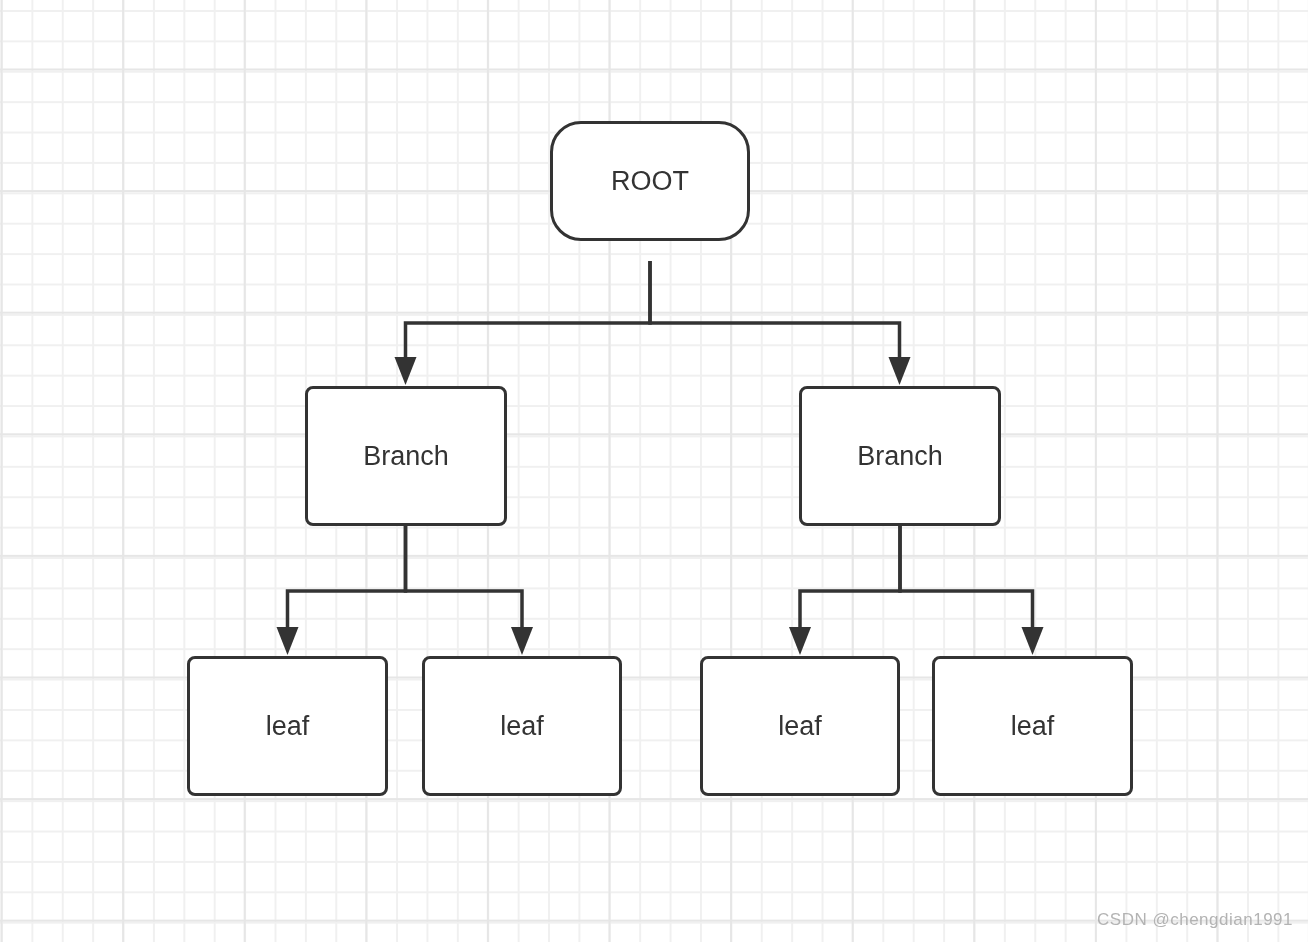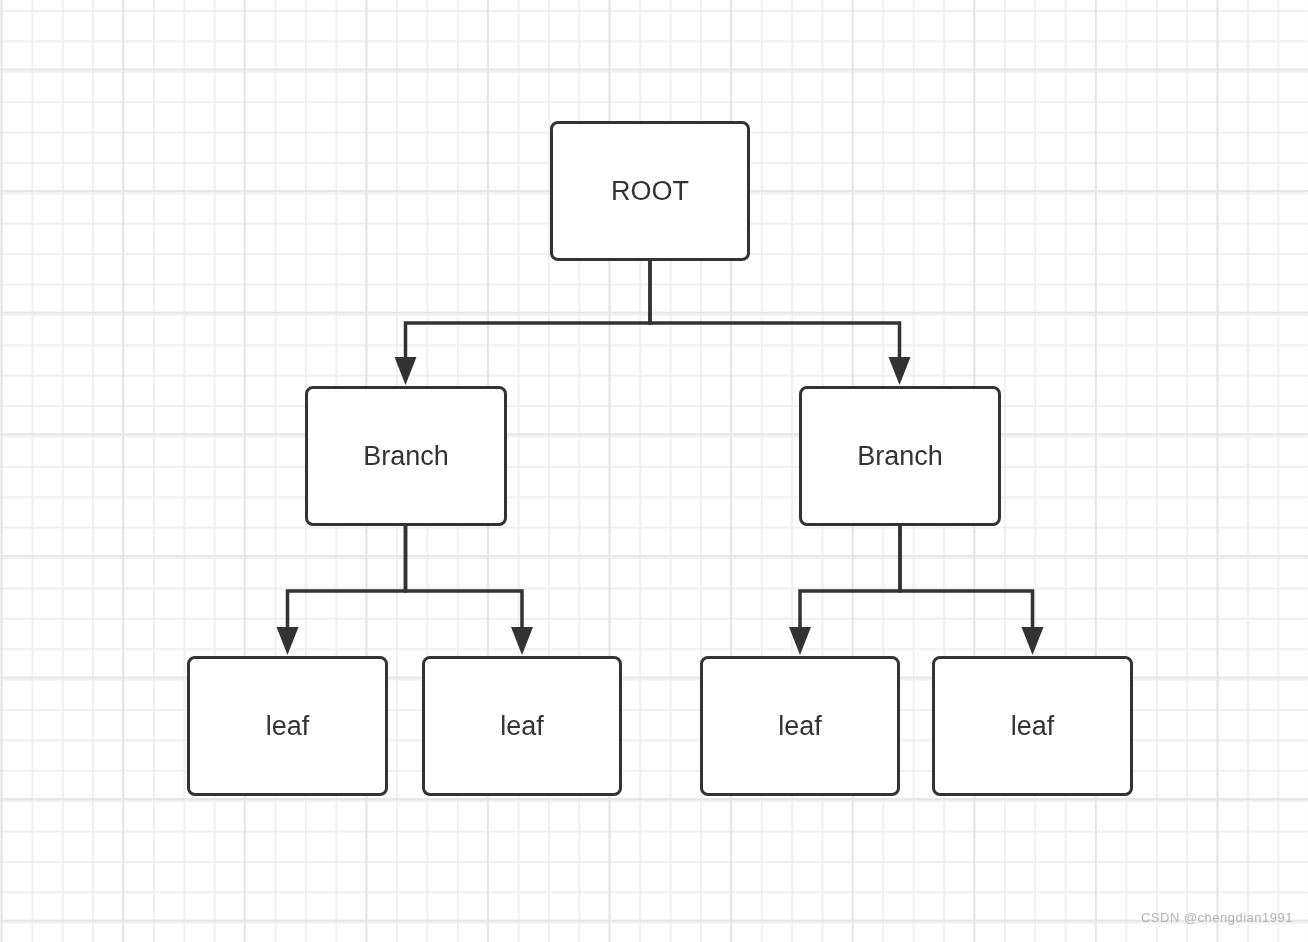--- a/index.html
+++ b/index.html
@@ -62,33 +62,33 @@
     align-items: center;
     justify-content: center;
   }
   .node-label {
     color: var(--node-text, #333333);
     font-size: 27px;
     line-height: 1;
     white-space: nowrap;
   }
 
-  .node-root         { left: 550px; top: 121px; width: 200px; height: 140px; }
+  .node-root         { left: 550px; top: 121px; width: 200px; height: 120px; border-radius: 31px; }
   .node-branch-left  { left: 305px; top: 386px; width: 202px; height: 140px; }
   .node-branch-right { left: 799px; top: 386px; width: 202px; height: 140px; }
   .node-leaf-1       { left: 187px; top: 656px; width: 201px; height: 140px; }
   .node-leaf-2       { left: 422px; top: 656px; width: 200px; height: 140px; }
   .node-leaf-3       { left: 700px; top: 656px; width: 200px; height: 140px; }
   .node-leaf-4       { left: 932px; top: 656px; width: 201px; height: 140px; }
 
   .watermark {
     position: absolute;
     right: 15px;
     top: 910px;
-    font-size: 13px;
+    font-size: 17px;
     color: var(--watermark, #b3b3b3);
     letter-spacing: 0.5px;
     user-select: none;
   }
 </style>
 </head>
 <body>
 
 <div class="canvas">
 

